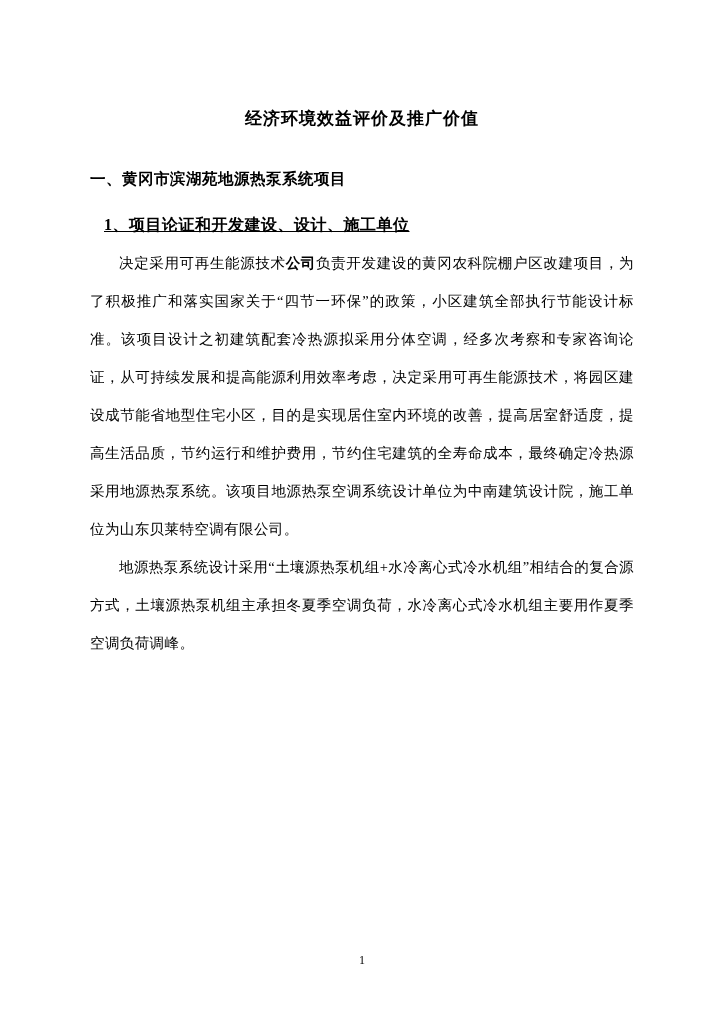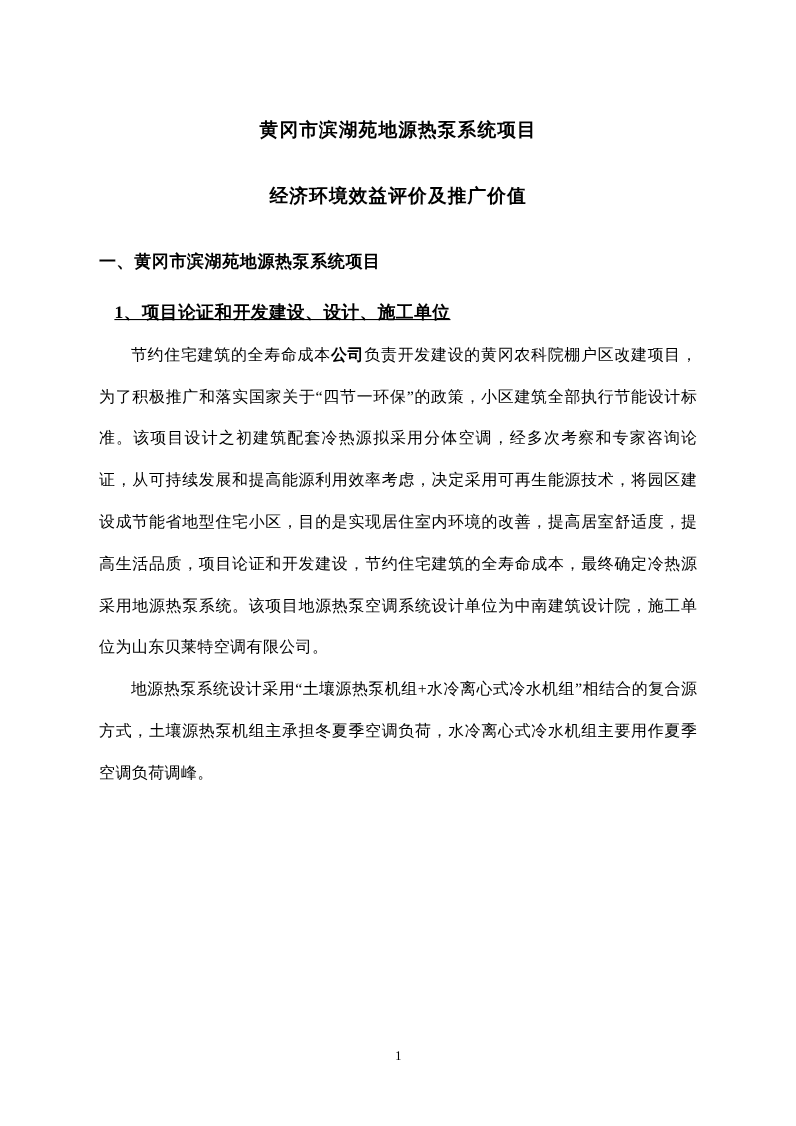--- a/index.html
+++ b/index.html
@@ -61,29 +61,28 @@
     text-align: center;
     font-size: 12px;
     color: #000000;
   }
 </style>
 </head>
 <body>
 
 <div class="page">
 
-  <h1 class="doc-title">黄冈市滨湖苑地源热泵系统项目</h1>
 
   <h1 class="doc-title">经济环境效益评价及推广价值</h1>
 
   <h2 class="heading-1">一、黄冈市滨湖苑地源热泵系统项目</h2>
 
   <h3 class="heading-2">1、项目论证和开发建设、设计、施工单位</h3>
 
-  <p class="body-para"><span>节约住宅建筑的全寿命成本</span><span class="bold">公司</span><span>负责开发建设的黄冈农科院棚户区改建项目，为了积极推广和落实国家关于“四节一环保”的政策，小区建筑全部执行节能设计标准。该项目设计之初建筑配套冷热源拟采用分体空调，经多次考察和专家咨询论证，从可持续发展和提高能源利用效率考虑，决定采用可再生能源技术，将园区建设成节能省地型住宅小区，目的是实现居住室内环境的改善，提高居室舒适度，提高生活品质，项目论证和开发建设，节约住宅建筑的全寿命成本，最终确定冷热源采用地源热泵系统。该项目地源热泵空调系统设计单位为中南建筑设计院，施工单位为山东贝莱特空调有限公司。</span></p>
+  <p class="body-para"><span>决定采用可再生能源技术</span><span class="bold">公司</span><span>负责开发建设的黄冈农科院棚户区改建项目，为了积极推广和落实国家关于“四节一环保”的政策，小区建筑全部执行节能设计标准。该项目设计之初建筑配套冷热源拟采用分体空调，经多次考察和专家咨询论证，从可持续发展和提高能源利用效率考虑，决定采用可再生能源技术，将园区建设成节能省地型住宅小区，目的是实现居住室内环境的改善，提高居室舒适度，提高生活品质，节约运行和维护费用，节约住宅建筑的全寿命成本，最终确定冷热源采用地源热泵系统。该项目地源热泵空调系统设计单位为中南建筑设计院，施工单位为山东贝莱特空调有限公司。</span></p>
 
 
 
   <p class="body-para">地源热泵系统设计采用“土壤源热泵机组+水冷离心式冷水机组”相结合的复合源方式，土壤源热泵机组主承担冬夏季空调负荷，水冷离心式冷水机组主要用作夏季空调负荷调峰。</p>
 
   <div class="page-number">1</div>
 
 </div>
 
 </body></html>

